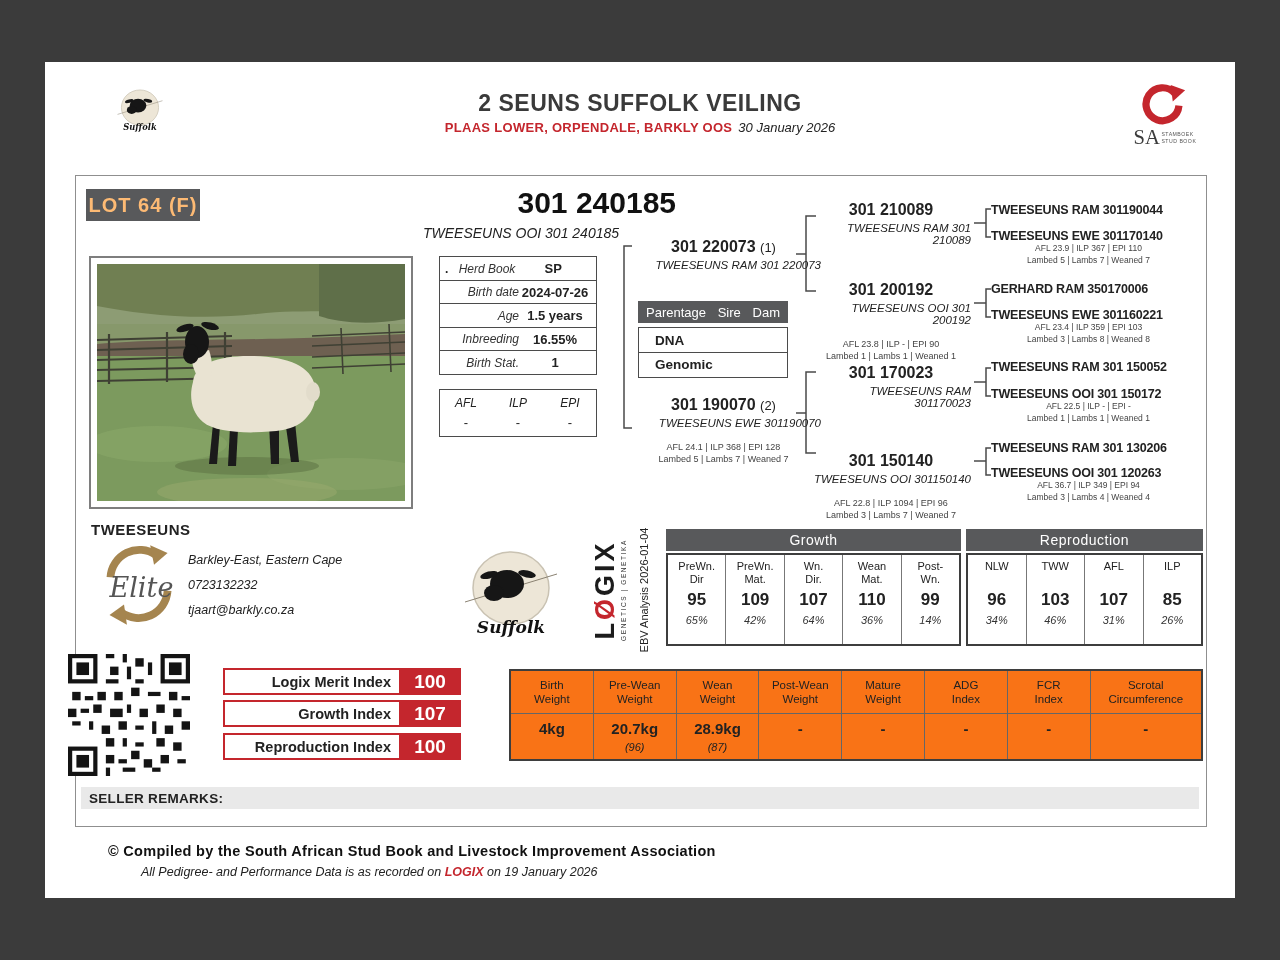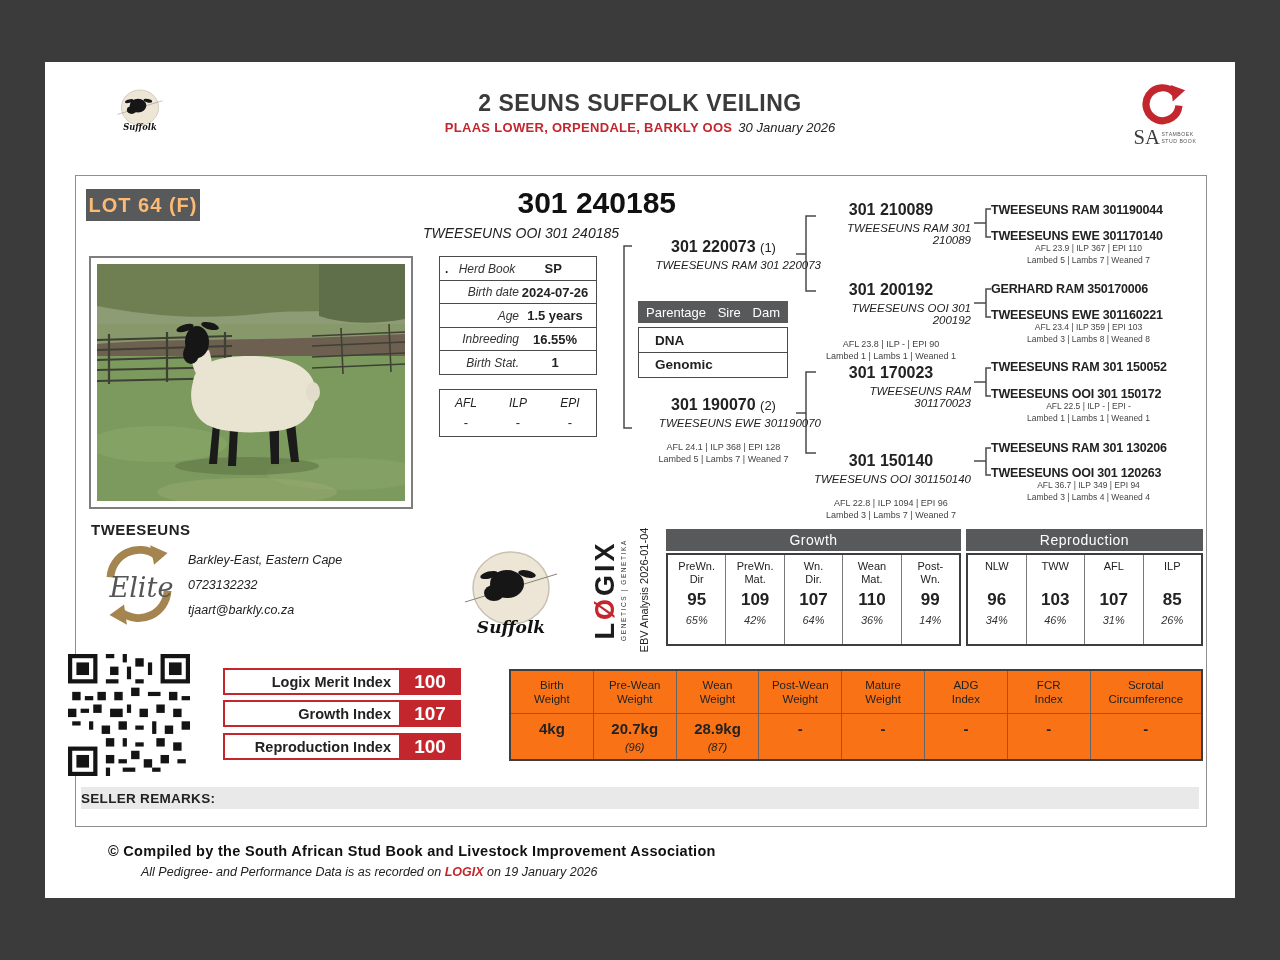--- a/index.html
+++ b/index.html
@@ -85,21 +85,21 @@
   
   .wt{left:433px;top:493px;width:694px;height:92px;border:2px solid #3e3e3e;display:flex;background:#f97316;box-sizing:border-box;}
   .wcol{flex:1;display:flex;flex-direction:column;align-items:center;}
   .wcol.wide{flex:1.35;}
   .wcol+.wcol{border-left:1px solid #666;}
   .whead{height:42px;display:flex;align-items:center;justify-content:center;font-size:11.5px;text-align:center;
          white-space:pre-line;line-height:1.25;border-bottom:1px solid #666;align-self:stretch;}
   .wval{font-size:15px;font-weight:bold;margin-top:6px;}
   .wsub{font-size:11px;font-style:italic;margin-top:4px;}
   
-  .seller{left:5px;top:611px;width:1118px;height:22px;background:#e9e9e9;display:flex;align-items:center;
+  .seller{left:5px;top:611px;width:1118px;height:22px;background:#e9e9e9;display:flex;align-items:center;padding-left:8px;
           box-sizing:border-box;font-weight:bold;font-size:13.5px;letter-spacing:.3px;}
   .f1{left:63px;top:781px;font-weight:bold;font-size:14.5px;letter-spacing:.3px;color:#111;}
   .f2{left:96px;top:803px;font-style:italic;font-size:12.5px;color:#222;}
   .f2 .lg{color:#c4262d;font-weight:bold;}
 </style>
 </head>
 <body>
 
 <div class="canvas">
  <div class="page">

